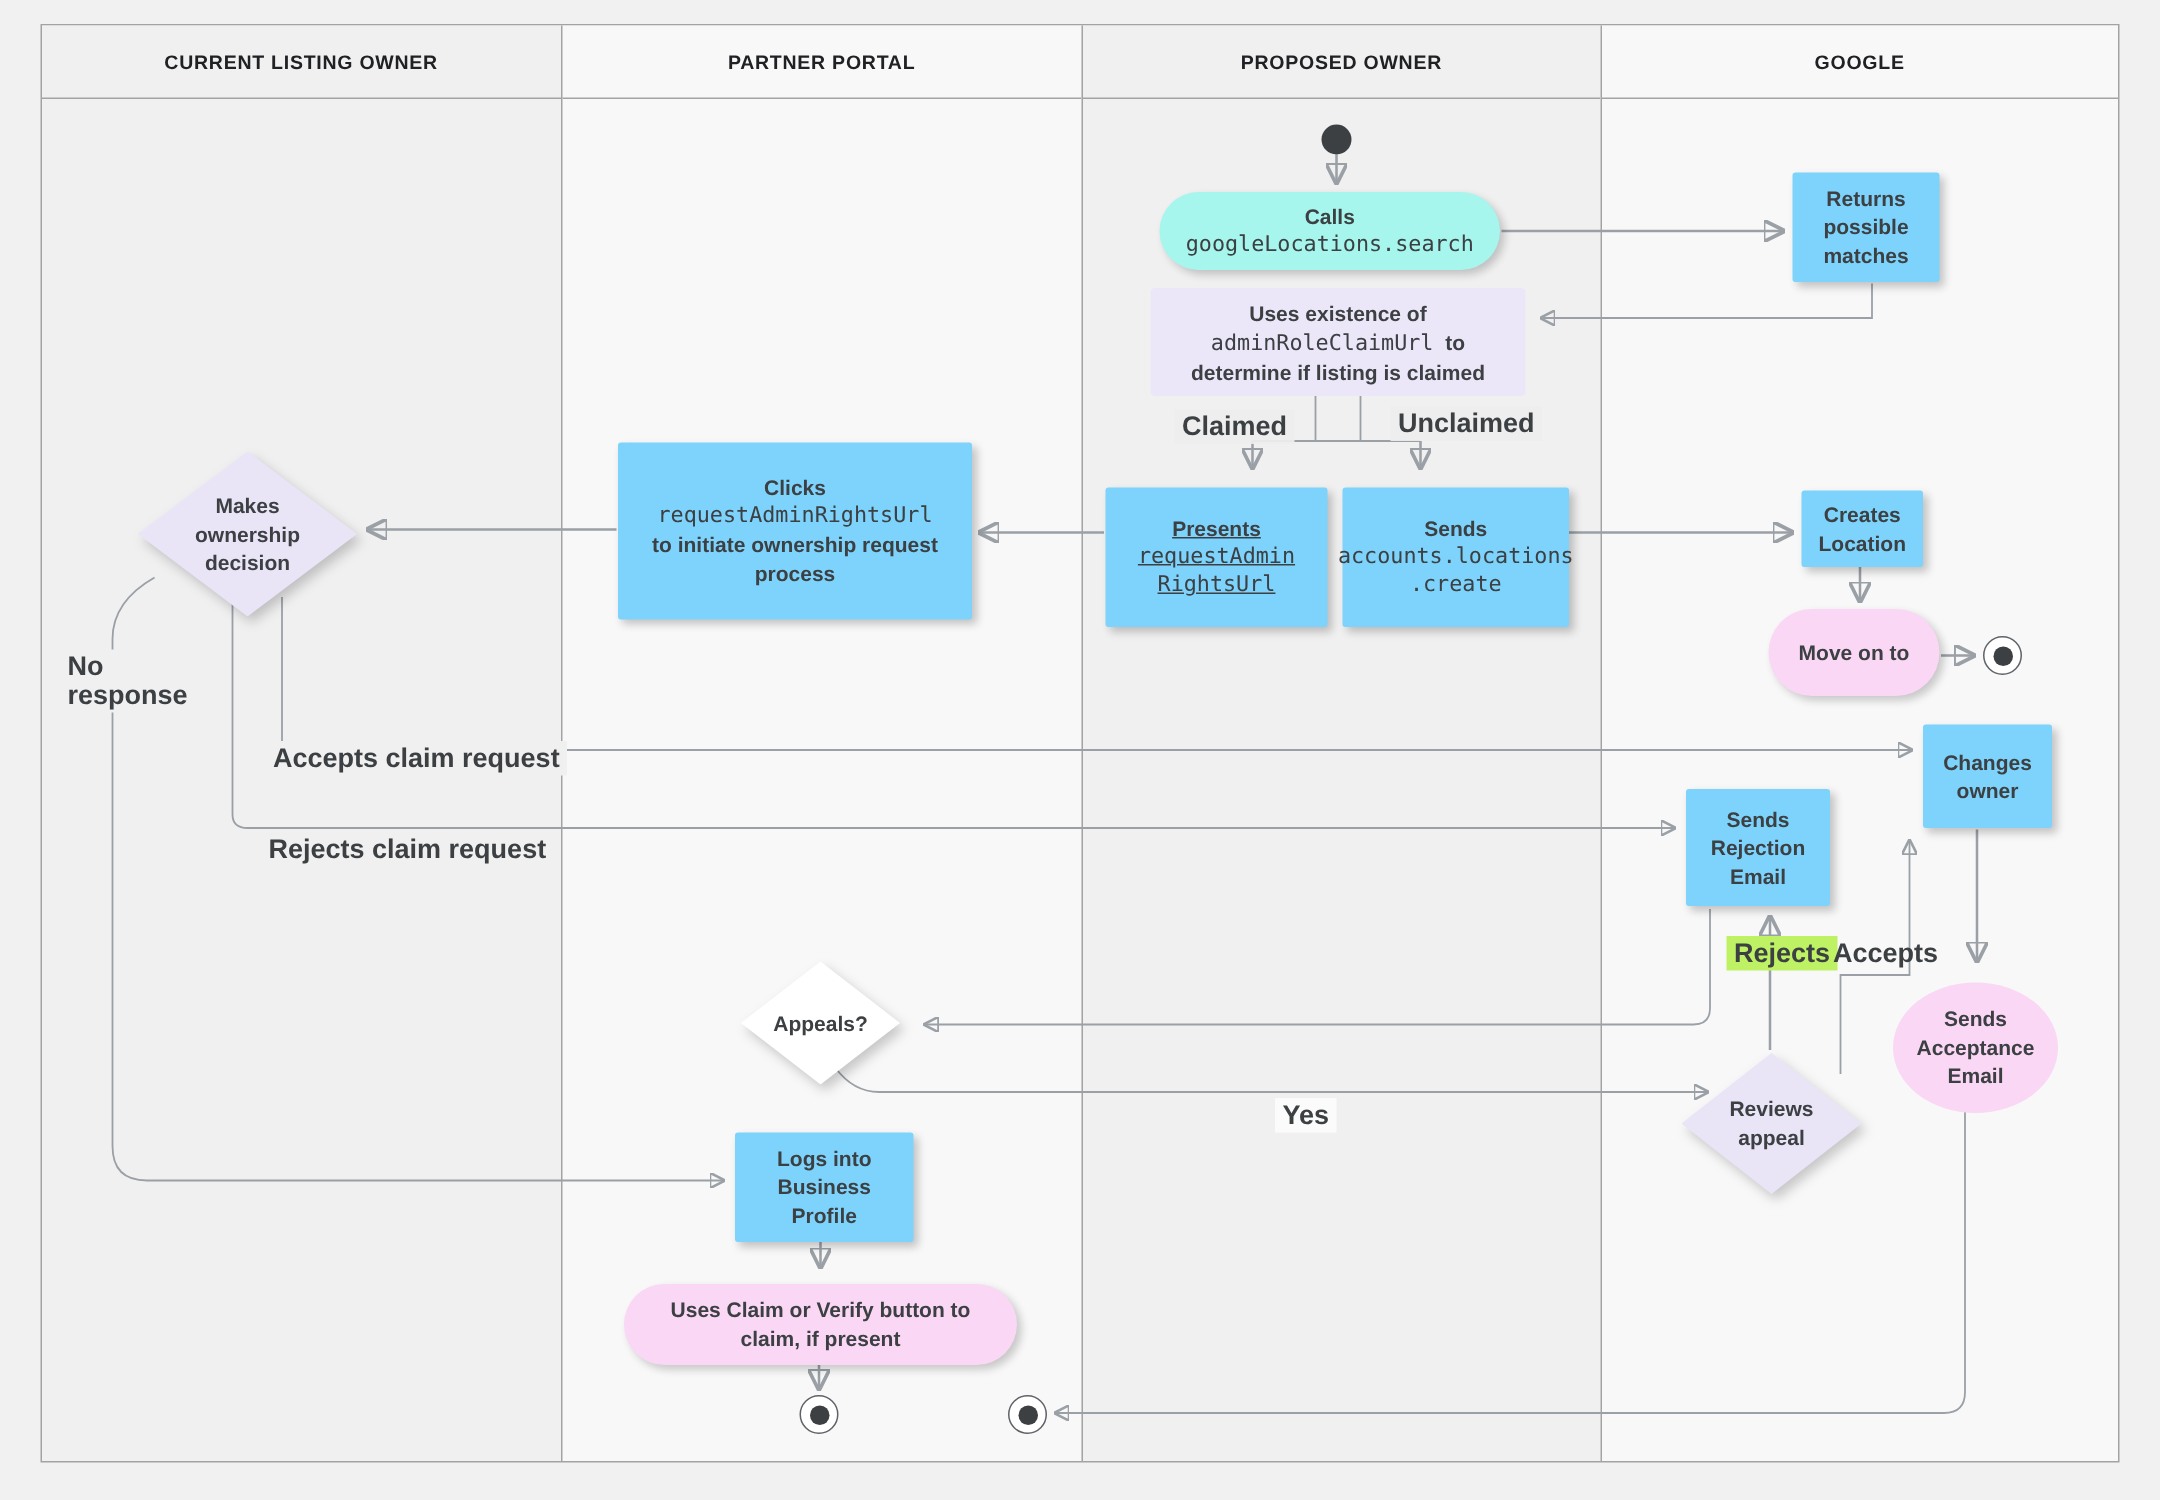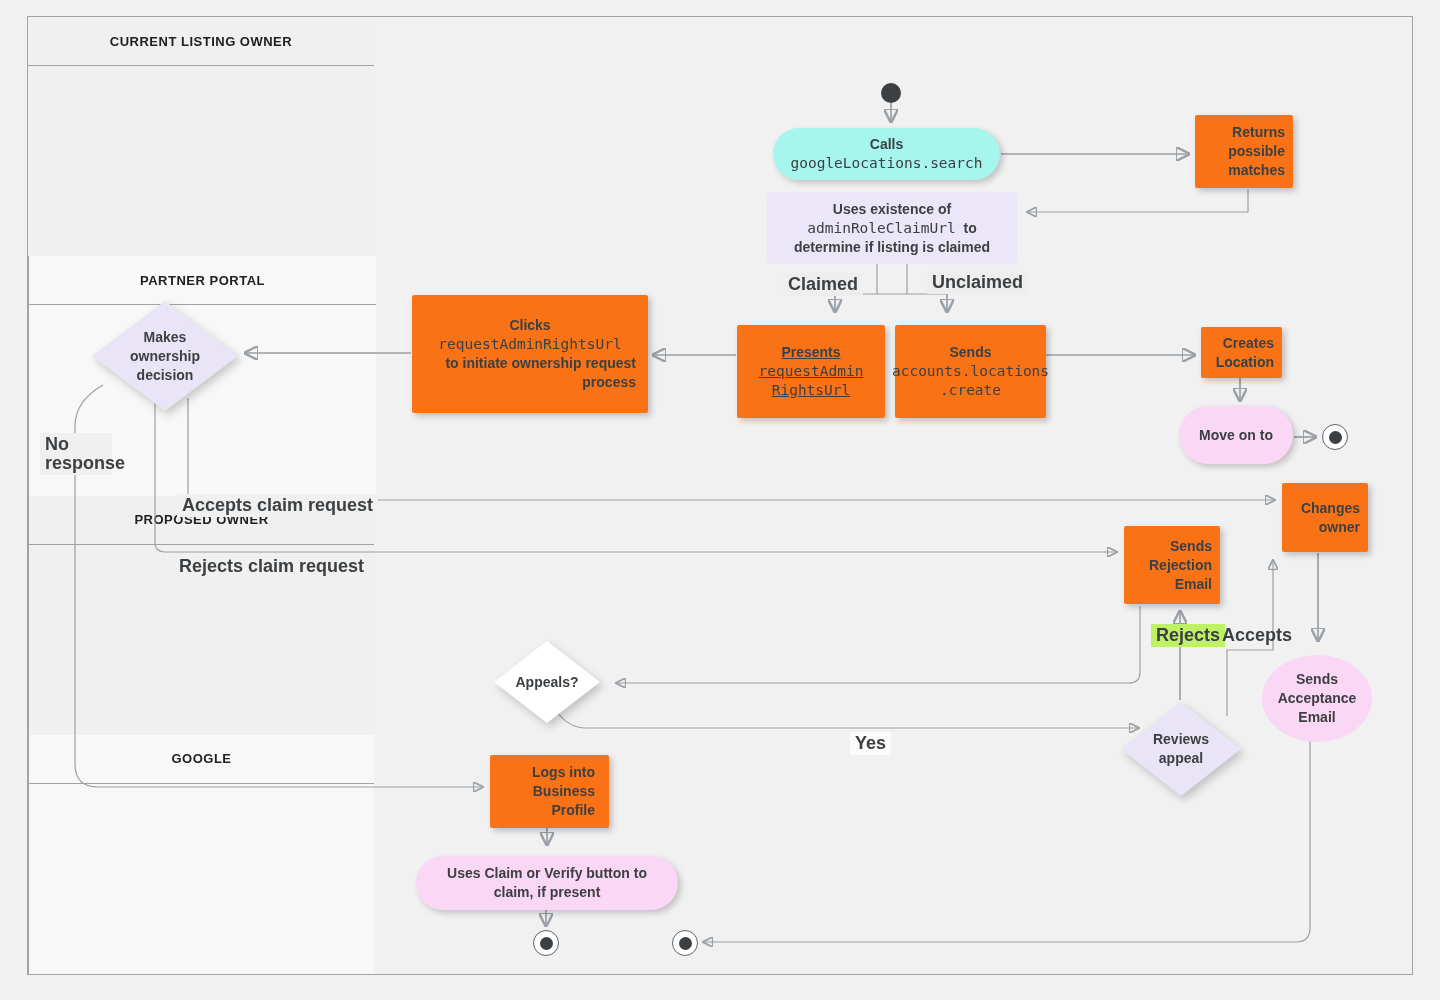--- a/index.html
+++ b/index.html
@@ -7,38 +7,38 @@
     --node-text:#3c4043; --line:#9aa0a6; --arrow:#7f858a;
     --lane-odd:#f0f0f0; --lane-even:#f8f8f8; --page:#f1f1f1; --border:#a3a3a3;
   }
   *{box-sizing:border-box;margin:0;padding:0;}
   html,body{width:1440px;height:1000px;overflow:hidden;}
   body{background:var(--page);font-family:"Liberation Sans",sans-serif;color:var(--node-text);}
   .stage{position:relative;width:1440px;height:1000px;}
 
   
   .frame{position:absolute;left:27px;top:16px;width:1386px;height:959px;
-         border:1px solid var(--border);display:flex;flex-direction:column;}
+         border:1px solid var(--border);display:flex;}
   .lane{height:100%;}
   .lane + .lane{border-left:1px solid var(--border);}
   .lane:nth-child(odd){background:var(--lane-odd);}
   .lane:nth-child(even){background:var(--lane-even);}
   .lane-header{height:49px;border-bottom:1px solid var(--border);display:flex;
                align-items:center;justify-content:center;font-size:13px;font-weight:700;
                letter-spacing:.5px;color:#202124;}
 
   svg.edges{position:absolute;left:0;top:0;width:1440px;height:1000px;pointer-events:none;}
   svg.edges path{stroke:var(--line);stroke-width:1.7;fill:none;}
   svg.edges path.thin{stroke-width:1.2;}
 
   
   .node{position:absolute;display:flex;flex-direction:column;align-items:center;
         justify-content:center;text-align:center;font-size:14px;font-weight:700;
         line-height:19px;color:var(--node-text);}
-  .box{background:#f97316;border-radius:2px;box-shadow:3px 3px 6px rgba(0,0,0,.22);text-align:right;}
+  .box{background:#7dd3fc;border-radius:2px;box-shadow:3px 3px 6px rgba(0,0,0,.22);}
   .pill{border-radius:29px;box-shadow:3px 3px 6px rgba(0,0,0,.20);}
   .flat{box-shadow:none;border-radius:3px;}
   .code{font-family:"DejaVu Sans Mono",monospace;font-weight:400;font-size:14.5px;display:block;}
   .code.inline{display:inline;}
   .diamond-wrap{position:absolute;filter:drop-shadow(3px 4px 4px rgba(0,0,0,.20));}
   .diamond{width:100%;height:100%;clip-path:polygon(50% 0,100% 50%,50% 100%,0 50%);
            display:flex;align-items:center;justify-content:center;text-align:center;
            font-size:14px;font-weight:700;line-height:19px;}
   .ellipse{border-radius:50%;}
 

